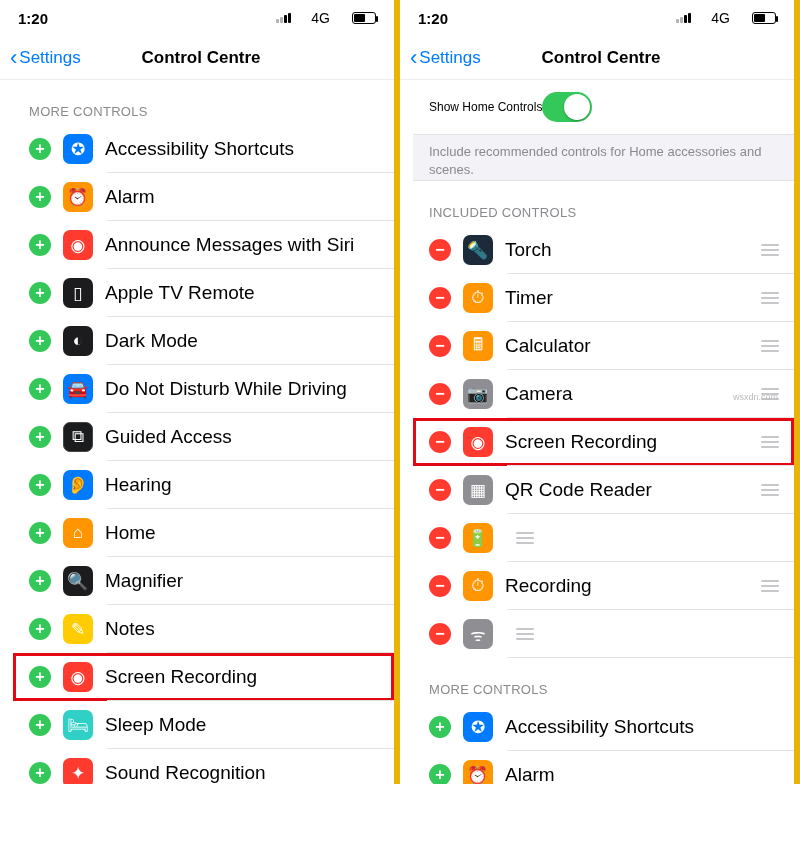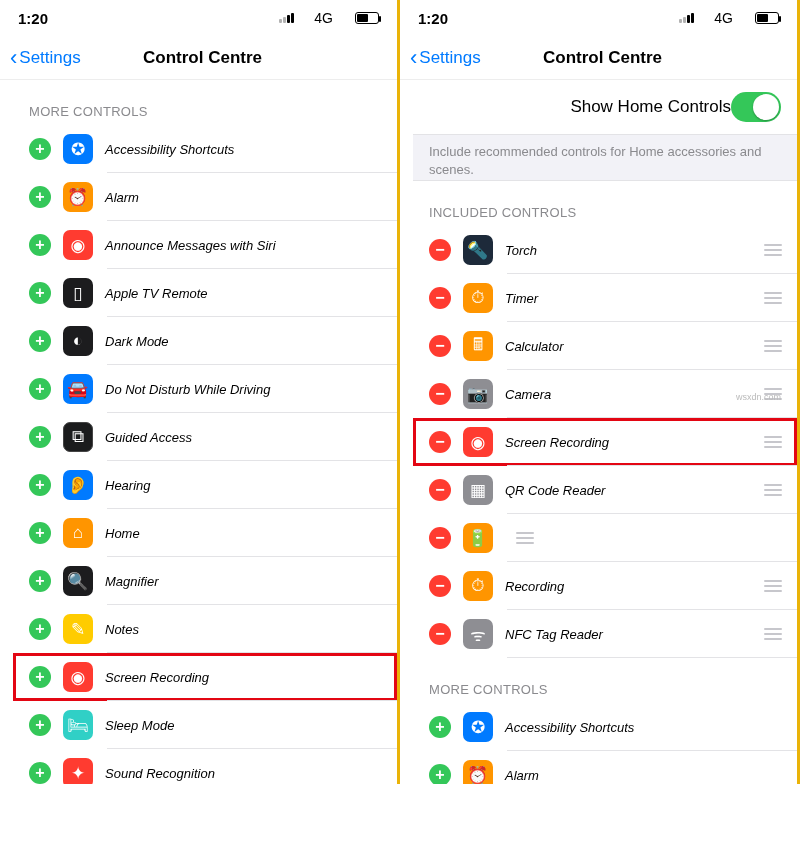--- a/index.html
+++ b/index.html
@@ -10,21 +10,21 @@
     height: 856px;
     display: flex;
     overflow: hidden;
   }
   .screen {
     width: 400px;
     height: 784px;
     background: #fff;
     display: flex;
     flex-direction: column;
-    border-right: 3px solid #eab308;
+    border-right: 6px solid #eab308;
   }
   .statusbar {
     height: 36px;
     display: flex;
     align-items: center;
     justify-content: space-between;
     padding: 0 18px;
     font-size: 15px;
     font-weight: 600;
   }
@@ -83,33 +83,33 @@
   .action-remove { background:#ff3b30; }
   .app-icon {
     width:30px; height:30px;
     border-radius:7px;
     display:flex; align-items:center; justify-content:center;
     font-size:17px;
     color:#fff;
     margin-right:12px;
     flex-shrink:0;
   }
-  .row-label { font-size:13px; color:#000; flex:1;font-style:italic; }
+  .row-label { font-size:19px; color:#000; flex:1; }
   .drag-handle {
     width:28px;
     display:flex; flex-direction:column; gap:3px; align-items:center; justify-content:center;
     margin-left:6px;
     flex-shrink:0;
   }
   .drag-handle span { display:block; width:18px; height:2px; background:#c7c7cc; border-radius:1px;}
   
   .setting-row {
-    display:flex; align-items:center; justify-content:flex-end;
+    display:flex; align-items:center; justify-content:flex-start;
     padding: 12px 16px;
-    font-size:17px;
+    font-size:12px;
     border-bottom:1px solid #e3e3e6;
   }
   .toggle {
     width:50px; height:30px; border-radius:15px; background:#34c759; position:relative;
   }
   .toggle::after {
     content:''; position:absolute; right:2px; top:2px; width:26px; height:26px; border-radius:50%; background:#fff; box-shadow:0 1px 2px rgba(0,0,0,0.3);
   }
   .footer-text {
     font-size:13px; color:#8a8a8e; padding:8px 16px 2px 16px; line-height:1.35;
@@ -369,21 +369,20 @@
           <div class="drag-handle">
             <span></span>
             <span></span>
             <span></span>
           </div>
           <div class="sep"></div>
         </div>
         <div class="row">
           <div class="action-btn action-remove">−</div>
           <div class="app-icon ic-grey">ᯤ</div>
-          <div class="row-label">NFC Tag Reader</div>
           <div class="drag-handle">
             <span></span>
             <span></span>
             <span></span>
           </div>
           <div class="sep"></div>
         </div>
       </div>
 
     <div class="section-header">More Controls</div>

